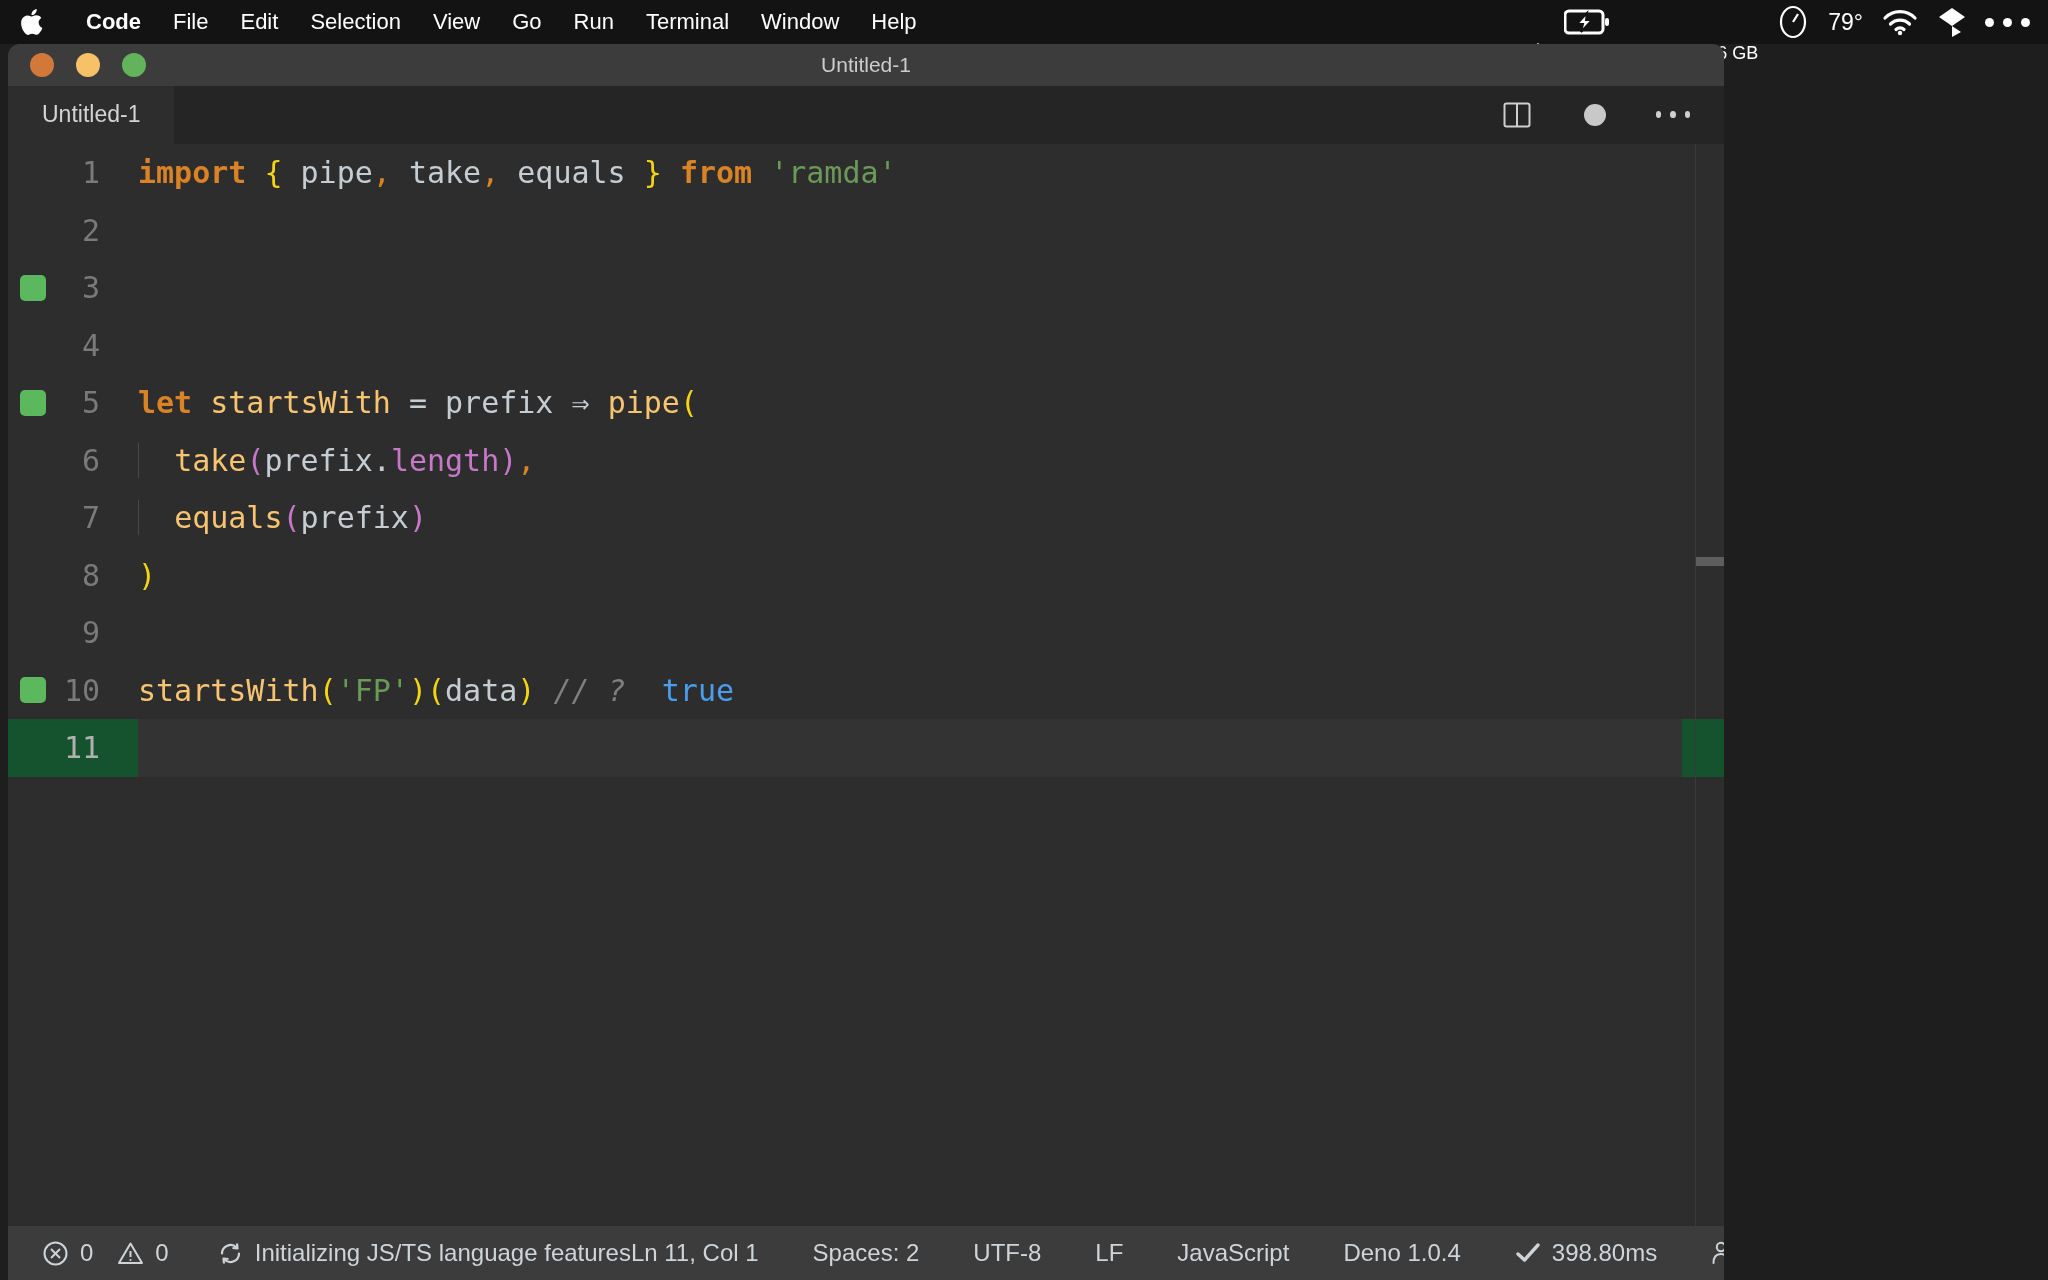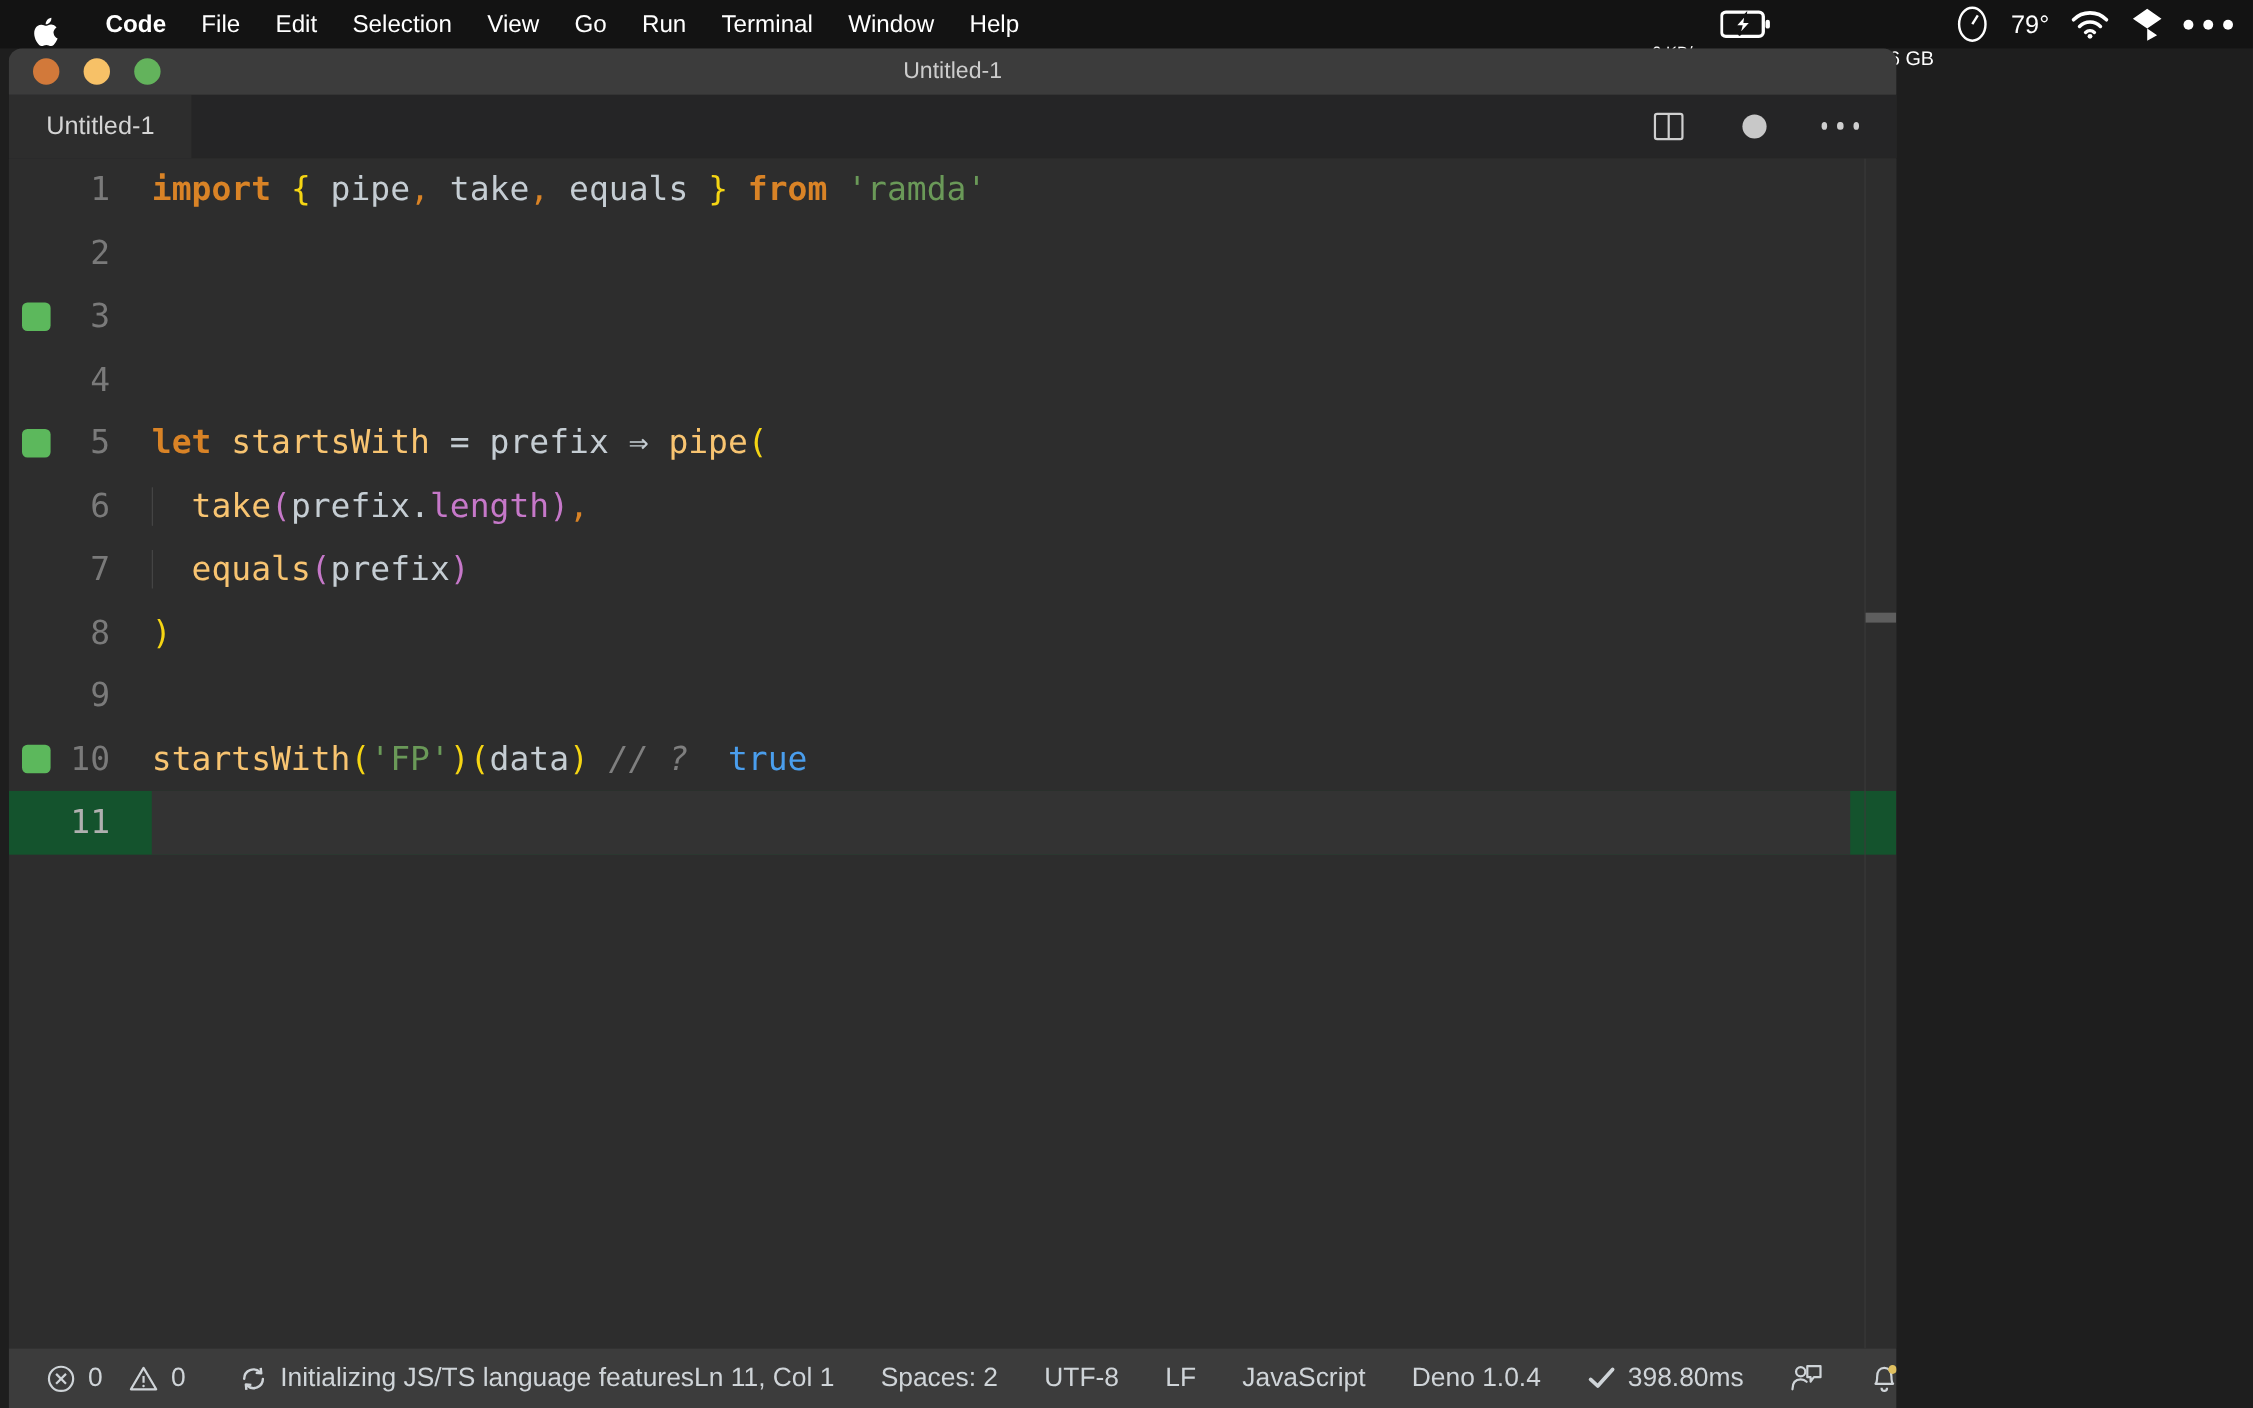--- a/index.html
+++ b/index.html
@@ -10,21 +10,21 @@
     -webkit-font-smoothing:antialiased;
   }
 
   
   #menubar {
     position:absolute; top:0; left:0; width:2048px; height:44px;
     background:#131313;
     display:flex; align-items:center;
     color:#ffffff;
   }
-  #menubar-left { display:flex; align-items:flex-end; height:44px; padding-left:28px; }
+  #menubar-left { display:flex; align-items:center; height:44px; padding-left:18px; }
   .apple-logo { width:26px; height:30px; margin-right:26px; display:flex; align-items:center; justify-content:center; }
   .menu-item {
     font-size:22px; padding:0 16px; line-height:44px; white-space:nowrap;
     color:#ffffff;
   }
   .menu-item.app-name { font-weight:bold; }
   #menubar-right {
     margin-left:auto; display:flex; align-items:center; height:60px; padding-right:18px; gap:18px;
   }
   .mb-net { font-size:15px; line-height:18px; text-align:right; white-space:pre; }
@@ -135,21 +135,21 @@
   }
 
   
   #statusbar {
     position:absolute; left:0; bottom:0; width:100%; height:54px;
     background:#3c3c3c;
     display:flex; align-items:center;
     color:#cfd4d8; font-size:24px;
   }
   .sb-left { display:flex; align-items:center; padding-left:34px; gap:30px; }
-  .sb-right { margin-left:auto; display:flex; align-items:center; padding-right:30px; gap:42px; }
+  .sb-right { margin-left:auto; display:flex; align-items:center; padding-right:30px; gap:54px; }
   .sb-item { display:flex; align-items:center; gap:11px; white-space:nowrap; }
   .sb-icon { display:flex; align-items:center; justify-content:center; }
   .bell-wrap { position:relative; display:flex; }
 </style>
 </head>
 <body>
 
 <div id="menubar">
   <div id="menubar-left">
     <span class="apple-logo">

